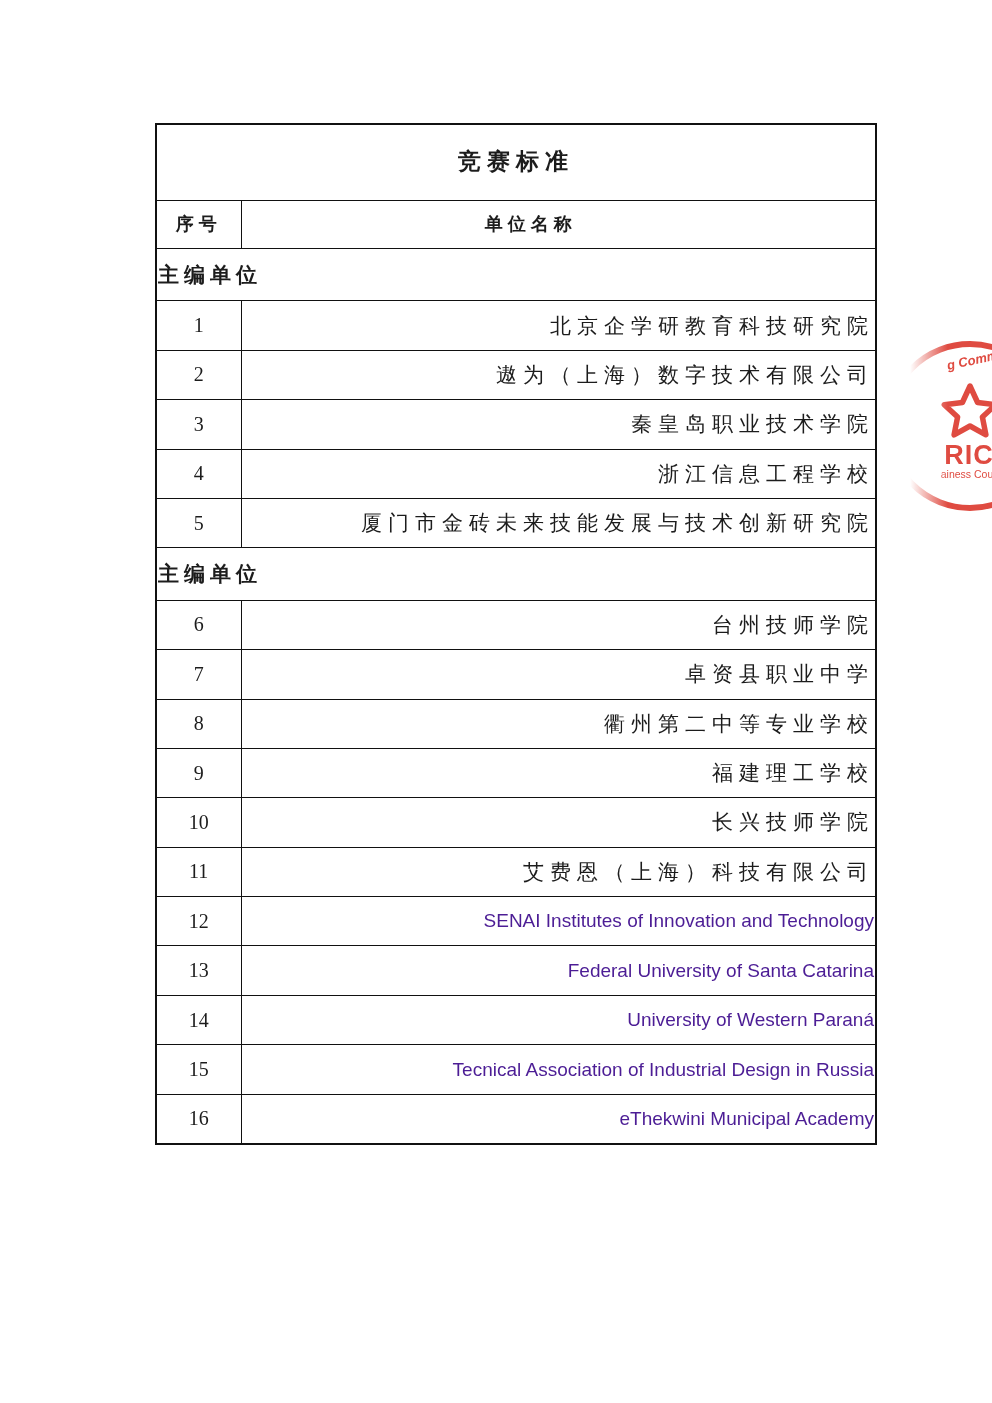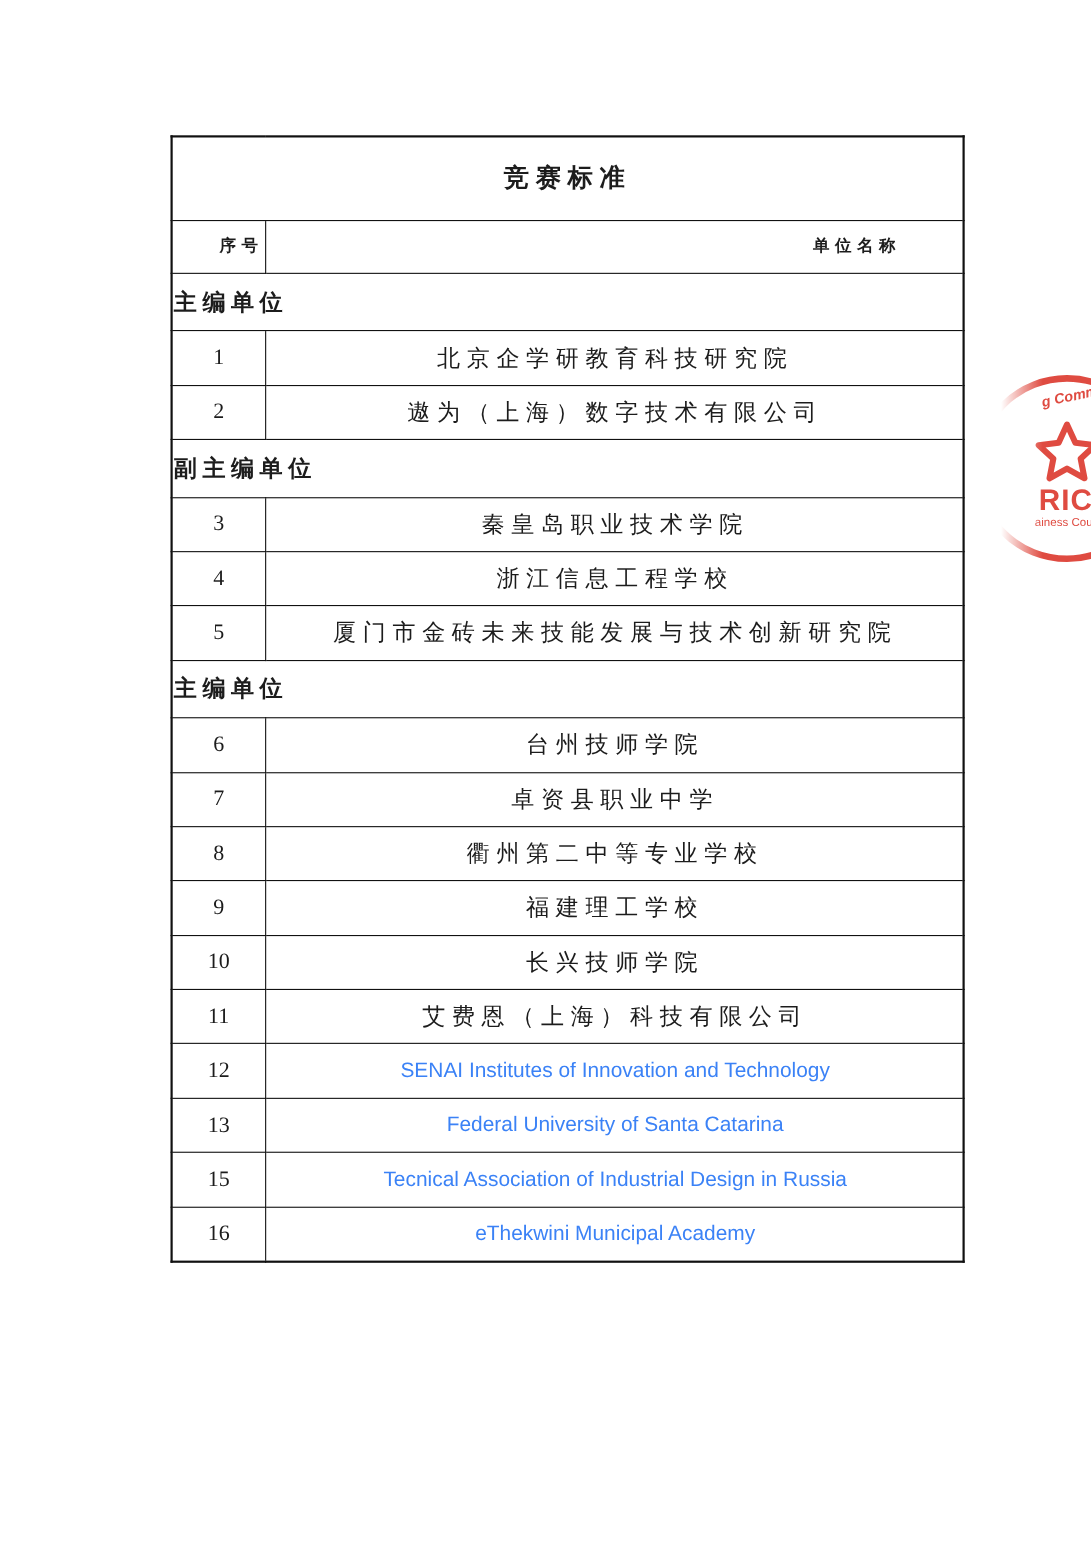--- a/index.html
+++ b/index.html
@@ -39,53 +39,53 @@
     height: 73px;
     text-align: center;
     font-weight: bold;
     font-size: 23px;
     letter-spacing: 6px;
     font-family: "Liberation Serif", serif;
   }
   tr.colhead-row td {
     height: 45px;
     font-weight: bold;
-    font-size: 15px;
+    font-size: 18px;
     letter-spacing: 5px;
-    text-align: right;
+    text-align: center;
   }
   tr.colhead-row td.col-name {
     padding-right: 56px;
   }
   tr.section-row td {
     height: 49.4px;
     font-weight: bold;
     font-size: 21px;
     letter-spacing: 5px;
   }
   tr.data-row { height: 49.4px; }
   td.no-cell {
     text-align: center;
     font-size: 20px;
     font-family: "Liberation Serif", serif;
   }
   td.name-cell {
-    text-align: center;
+    text-align: right;
     padding-left: 3px;
   }
   td.name-cell.zh {
     font-size: 21px;
     letter-spacing: 6px;
     font-family: "Liberation Serif", serif;
   }
   td.name-cell.en {
     font-size: 19px;
     letter-spacing: 0;
     font-family: "Liberation Sans", sans-serif;
-    color: #3b82f6;
+    color: #4c1d95;
   }
   .stamp-wrap {
     position: absolute;
     left: 870px;
     top: 330px;
     width: 122px;
     height: 200px;
     pointer-events: none;
   }
 </style>
@@ -111,23 +111,20 @@
           <td colspan="2">主编单位</td>
         </tr>
         <tr class="data-row">
           <td class="no-cell">1</td>
           <td class="name-cell zh">北京企学研教育科技研究院</td>
         </tr>
         <tr class="data-row">
           <td class="no-cell">2</td>
           <td class="name-cell zh">遨为（上海）数字技术有限公司</td>
         </tr>
-        <tr class="section-row">
-          <td colspan="2">副主编单位</td>
-        </tr>
         <tr class="data-row">
           <td class="no-cell">3</td>
           <td class="name-cell zh">秦皇岛职业技术学院</td>
         </tr>
         <tr class="data-row">
           <td class="no-cell">4</td>
           <td class="name-cell zh">浙江信息工程学校</td>
         </tr>
         <tr class="data-row">
           <td class="no-cell">5</td>
@@ -160,20 +157,24 @@
           <td class="no-cell">11</td>
           <td class="name-cell zh">艾费恩（上海）科技有限公司</td>
         </tr>
         <tr class="data-row">
           <td class="no-cell">12</td>
           <td class="name-cell en">SENAI Institutes of Innovation and Technology</td>
         </tr>
         <tr class="data-row">
           <td class="no-cell">13</td>
           <td class="name-cell en">Federal University of Santa Catarina</td>
+        </tr>
+        <tr class="data-row">
+          <td class="no-cell">14</td>
+          <td class="name-cell en">University of Western Paraná</td>
         </tr>
         <tr class="data-row">
           <td class="no-cell">15</td>
           <td class="name-cell en">Tecnical Association of Industrial Design in Russia</td>
         </tr>
         <tr class="data-row">
           <td class="no-cell">16</td>
           <td class="name-cell en">eThekwini Municipal Academy</td>
         </tr>
       </tbody>

